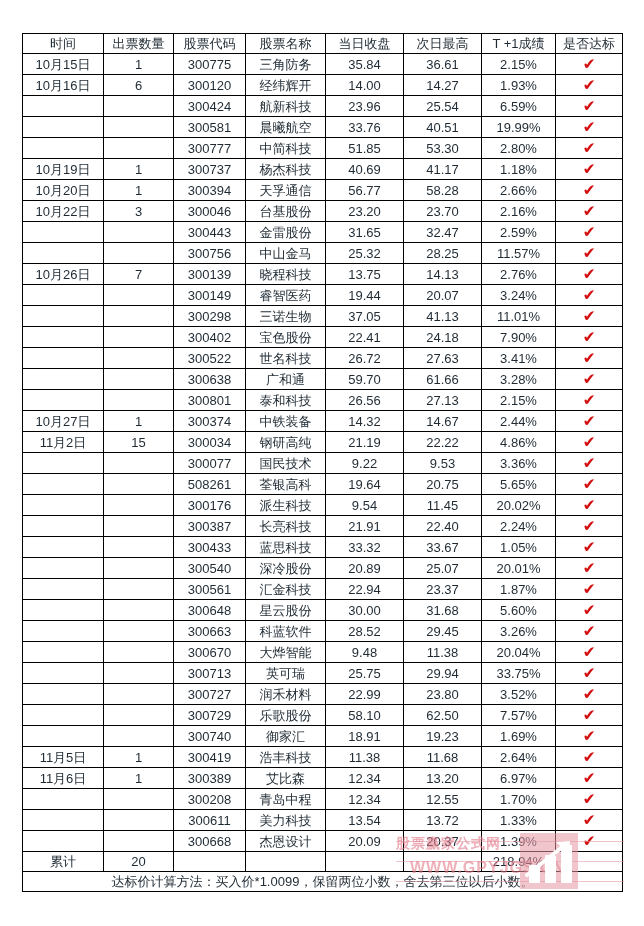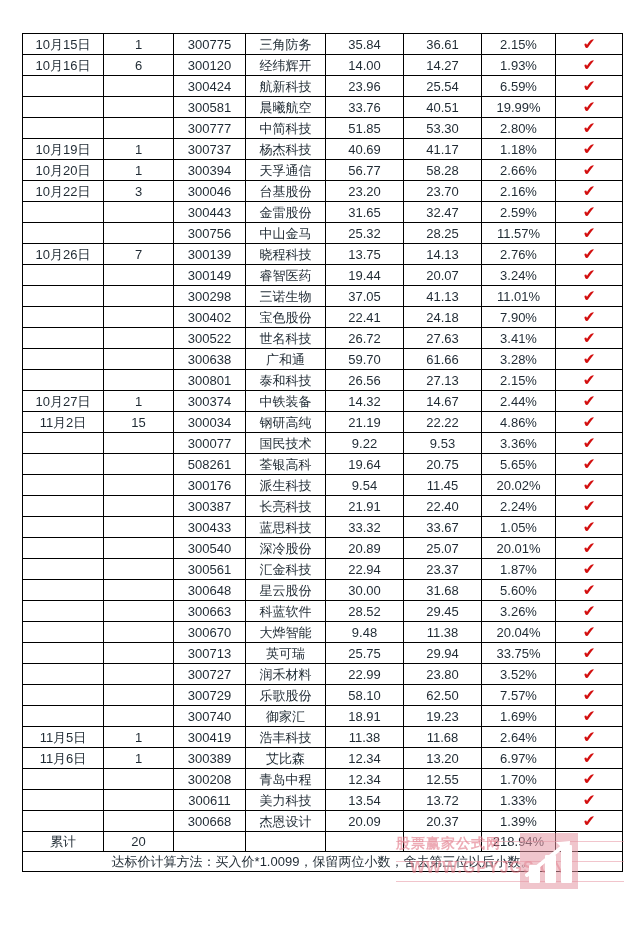--- a/index.html
+++ b/index.html
@@ -173,20 +173,30 @@
       <col class="c-date">
         <col class="c-count">
         <col class="c-code">
         <col class="c-name">
       <col class="c-close">
         <col class="c-high">
         <col class="c-perf">
         <col class="c-ok">
     </colgroup>
     <tbody>
+      <tr id="header-row">
+          <td class="head-cell">时间</td>
+          <td class="head-cell">出票数量</td>
+          <td class="head-cell">股票代码</td>
+          <td class="head-cell">股票名称</td>
+          <td class="head-cell">当日收盘</td>
+          <td class="head-cell">次日最高</td>
+          <td class="head-cell">T +1成绩</td>
+          <td class="head-cell">是否达标</td>
+        </tr>
     </tbody>
     <tbody id="body-rows">
         <tr>
           <td class="">10月15日</td>
           <td class="num">1</td>
           <td class="">300775</td>
           <td class="">三角防务</td>
           <td class="num">35.84</td>
           <td class="num">36.61</td>
           <td class="num">2.15%</td>

